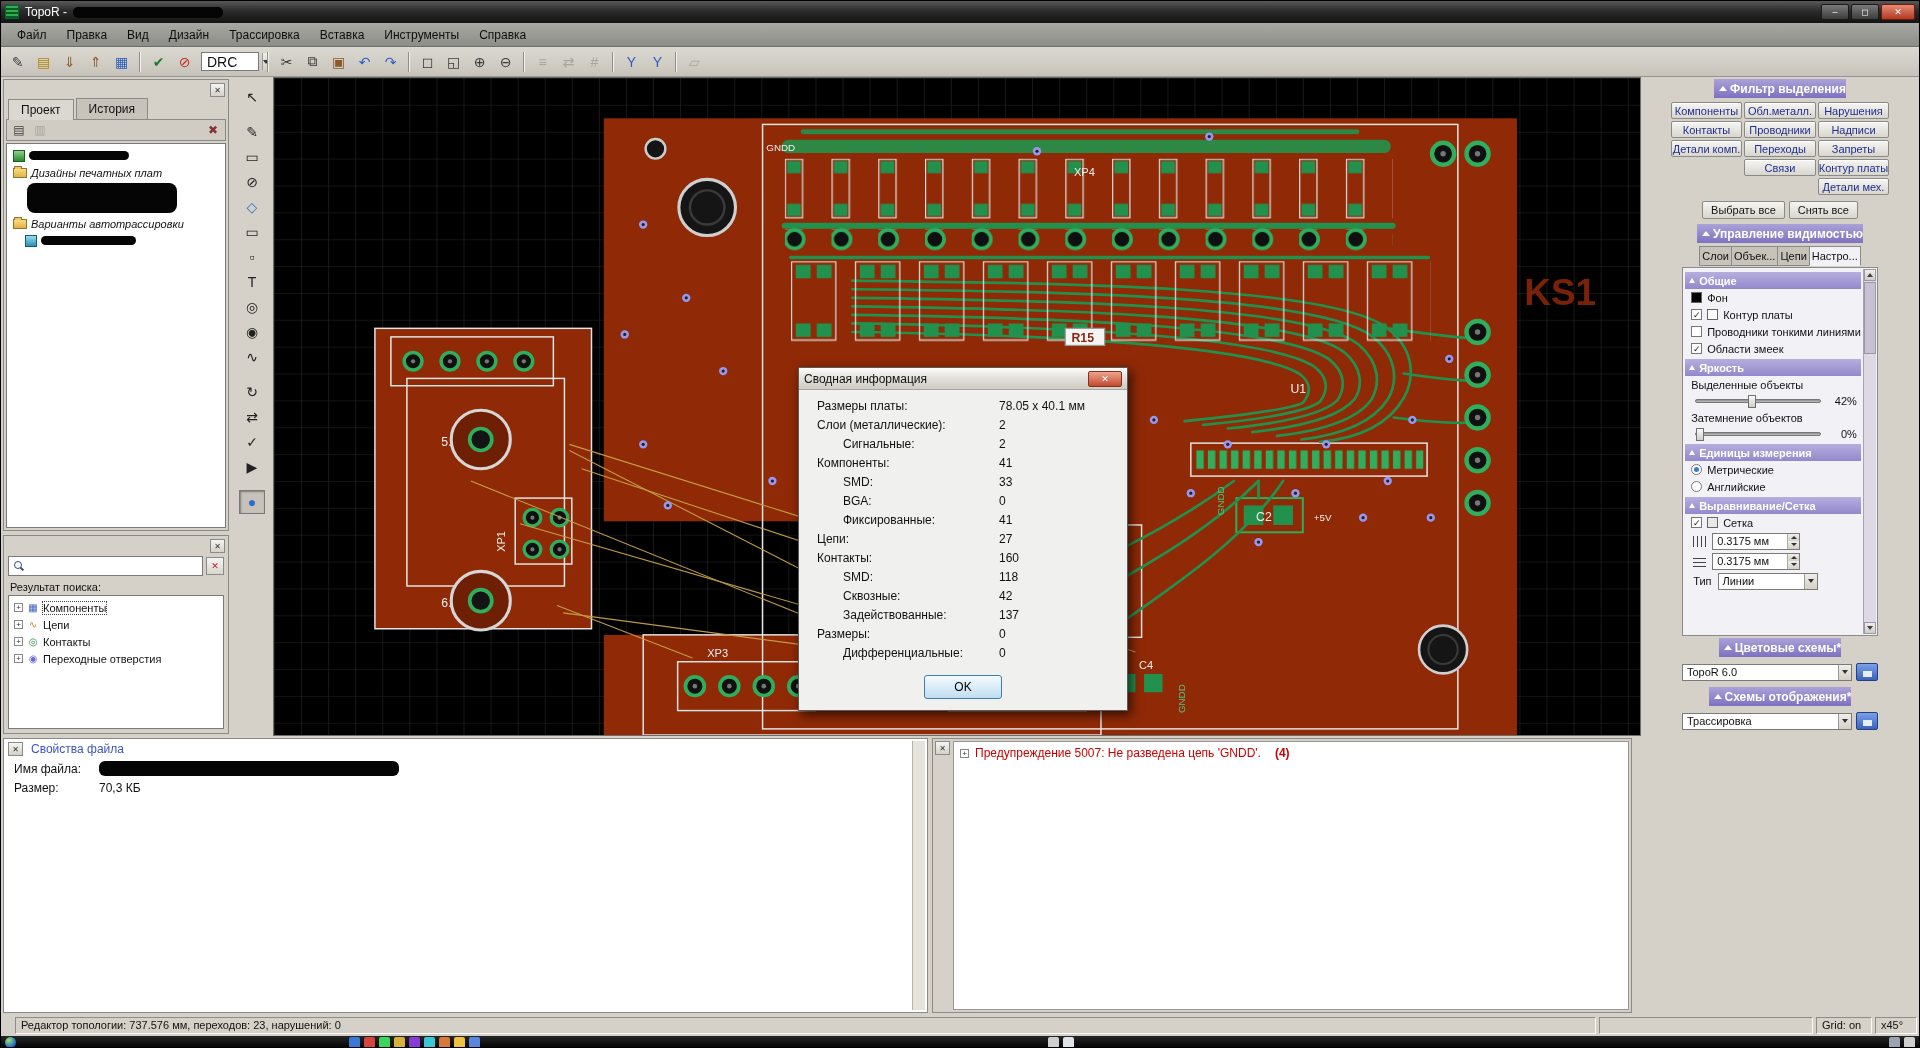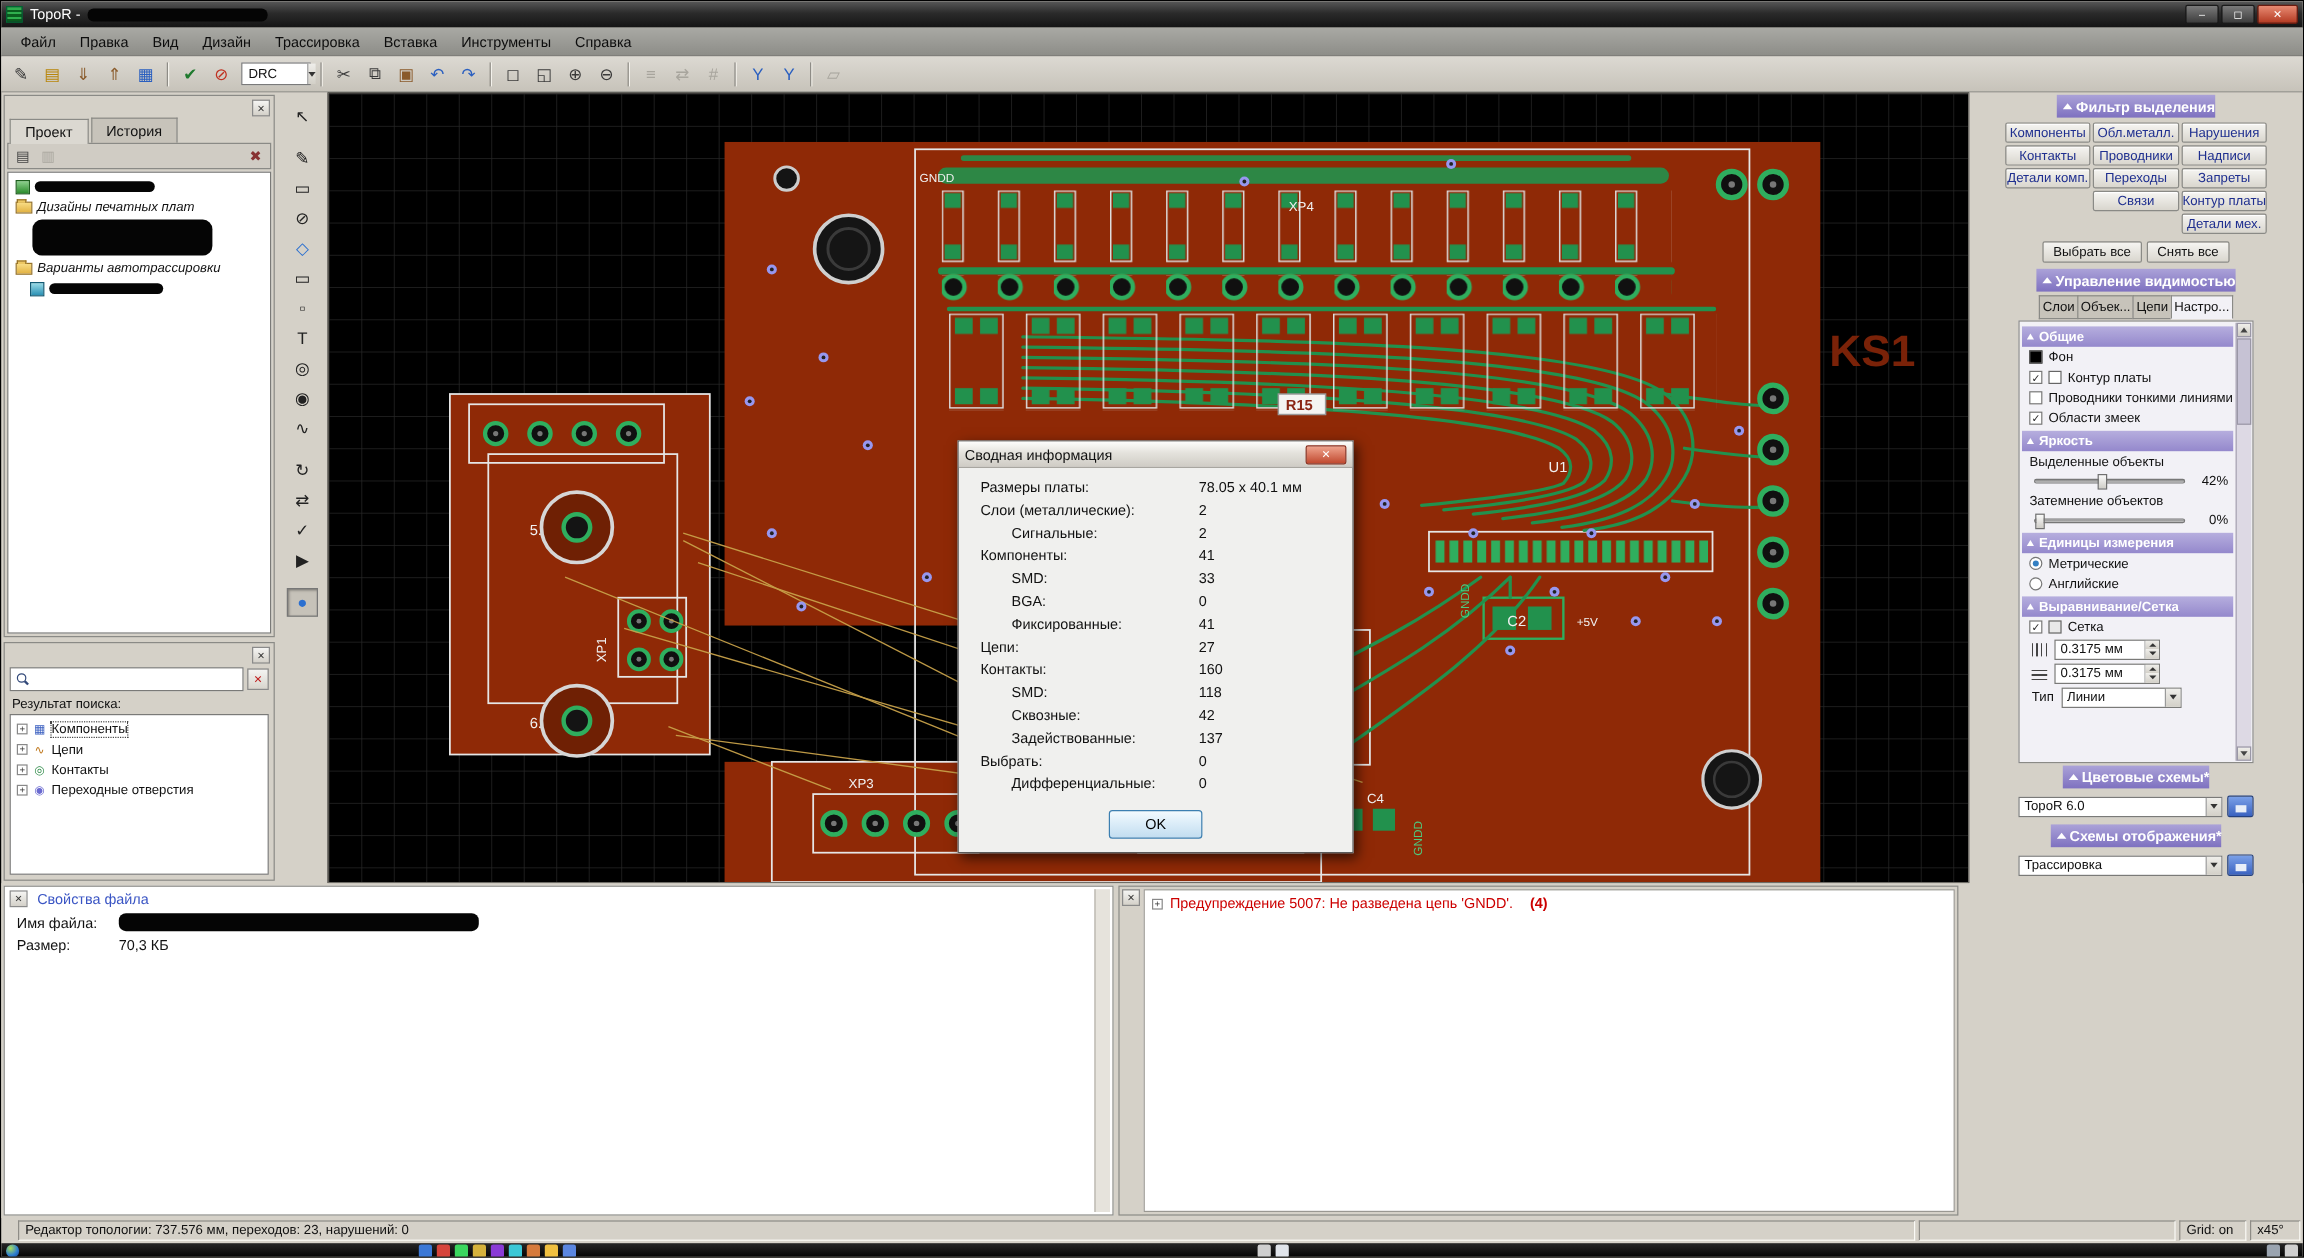--- a/index.html
+++ b/index.html
@@ -28,21 +28,21 @@
   .menu-item { padding:3px 10px; color:#0d0d0d; }
   
   .toolbar { height:30px; flex:none; display:flex; align-items:center; gap:1px; padding:0 4px;
     background:linear-gradient(#dcd9d2,#c7c3ba); border-bottom:1px solid #96948e; }
   .tbtn { width:25px; height:23px; display:flex; align-items:center; justify-content:center;
     font-size:14px; color:#3a3a3a; border:1px solid transparent; border-radius:2px; }
   .tsep { width:2px; height:20px; border-left:1px solid #8e8c86; border-right:1px solid #f4f2ec; margin:0 4px; }
   .c-yel{color:#b8860b} .c-blu{color:#2a5fc0} .c-grn{color:#1f7a2e} .c-red{color:#c03020}
   .c-dis{color:#a8a59d} .c-brn{color:#8a5a2a}
   .drc-combo { width:58px; height:19px; background:#fff; border:1px solid #7a7a7a; display:flex; align-items:center;
-    font-size:11px; padding-left:5px; margin:0 3px;gap:25px; }
+    font-size:14px; padding-left:5px; margin:0 3px;gap:25px; }
   .drop-arrow { margin-left:auto; width:13px; height:100%; background:linear-gradient(#efeeea,#d3d0c8);
     border-left:1px solid #9a9a9a; display:flex; align-items:center; justify-content:center; }
   .drop-arrow::after { content:""; border-left:3px solid transparent; border-right:3px solid transparent; border-top:4px solid #333; }
   
   .main { flex:none; height:659px; display:flex; position:relative; }
   
   .leftcol { width:230px; flex:none; display:flex; flex-direction:column; padding:2px; gap:4px; }
   .panelbox { border:1px solid #8a8a86; background:#d5d1c8; display:flex; flex-direction:column; position:relative; }
   .projpanel { height:452px; flex:none; padding:2px; }
   .srchpanel { flex:1; padding:2px; }
@@ -563,21 +563,21 @@
           <div class="dlg-row ind"><span>Сигнальные:</span><span class="v">2</span></div>
           <div class="dlg-row"><span>Компоненты:</span><span class="v">41</span></div>
           <div class="dlg-row ind"><span>SMD:</span><span class="v">33</span></div>
           <div class="dlg-row ind"><span>BGA:</span><span class="v">0</span></div>
           <div class="dlg-row ind"><span>Фиксированные:</span><span class="v">41</span></div>
           <div class="dlg-row"><span>Цепи:</span><span class="v">27</span></div>
           <div class="dlg-row"><span>Контакты:</span><span class="v">160</span></div>
           <div class="dlg-row ind"><span>SMD:</span><span class="v">118</span></div>
           <div class="dlg-row ind"><span>Сквозные:</span><span class="v">42</span></div>
           <div class="dlg-row ind"><span>Задействованные:</span><span class="v">137</span></div>
-          <div class="dlg-row"><span>Выбрать:</span><span class="v">0</span></div>
+          <div class="dlg-row"><span>Размеры:</span><span class="v">0</span></div>
           <div class="dlg-row ind"><span>Дифференциальные:</span><span class="v">0</span></div>
           <button class="okbtn">OK</button>
         </div>
       </div>
     </div>
 
     <div class="rightpanel">
       <div class="phdr">Фильтр выделения</div>
       <div class="fgrid">
         <div class="fbtn">Компоненты</div>

